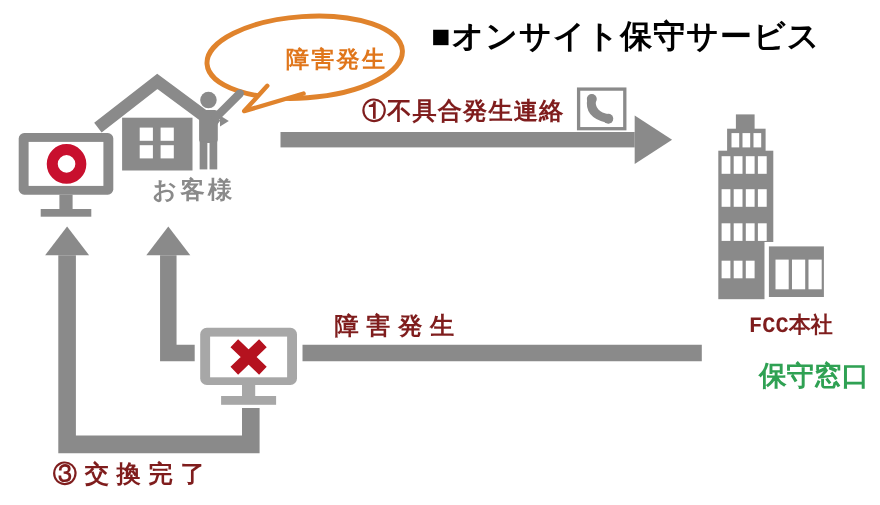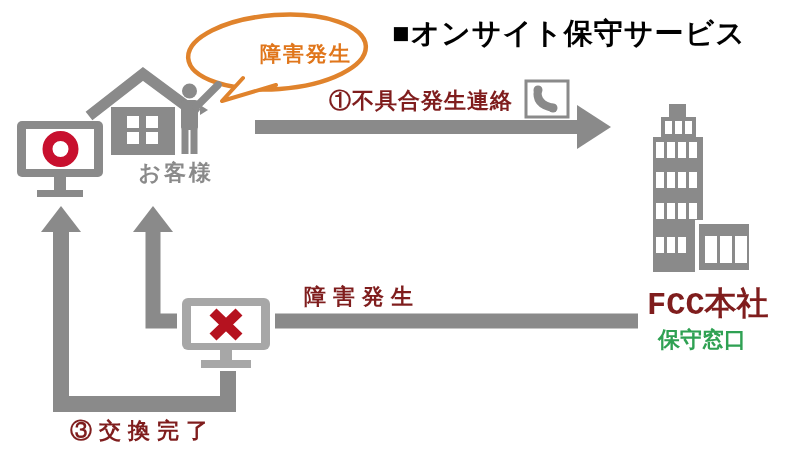--- a/index.html
+++ b/index.html
@@ -9,23 +9,23 @@
   }
   #art{position:absolute;left:0;top:0;}
   .lbl{position:absolute;white-space:nowrap;font-weight:bold;color:#7f1d1d;}
   .title{left:392px;top:14px;font-size:29px;letter-spacing:1px;color:#000;}
   .bubble-text{left:202px;top:40px;width:150px;text-align:right;font-size:21px;
     letter-spacing:2px;color:#e0761b;}
   .customer-label{left:112px;top:158px;width:102px;text-align:right;font-size:22px;
     letter-spacing:3px;color:#8a8a8a;}
   .step1-label{left:329px;top:86px;font-size:22px;letter-spacing:1px;}
   .step2-label{left:304px;top:282px;font-size:22px;letter-spacing:7px;}
-  .step3-label{left:70px;top:416px;font-size:22px;letter-spacing:7px;}
-  .hq-name{left:647px;top:282px;width:110px;text-align:left;font-size:32px;}
-  .hq-desk{left:647px;top:325px;width:110px;text-align:center;font-size:22px;color:#2fa153;}
+  .step3-label{left:48px;top:416px;font-size:22px;letter-spacing:7px;}
+  .hq-name{left:647px;top:282px;width:110px;text-align:right;font-size:20px;}
+  .hq-desk{left:685px;top:325px;width:110px;text-align:center;font-size:25px;color:#2fa153;}
 </style>
 </head>
 <body>
 
 <div id="canvas">
 
   <svg id="art" width="800" height="459" viewBox="0 0 800 459">
 
     <g>
       <polyline points="638,321 153,321 153,232" fill="none" stroke="#8a8a8a" stroke-width="15"></polyline>

